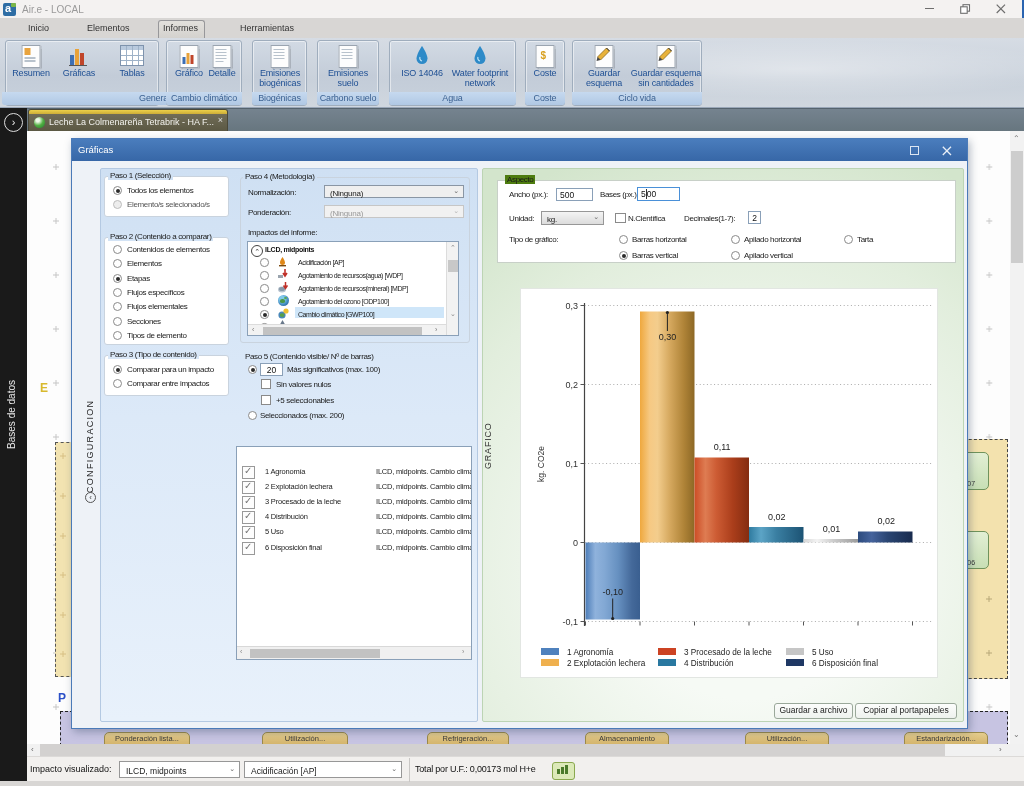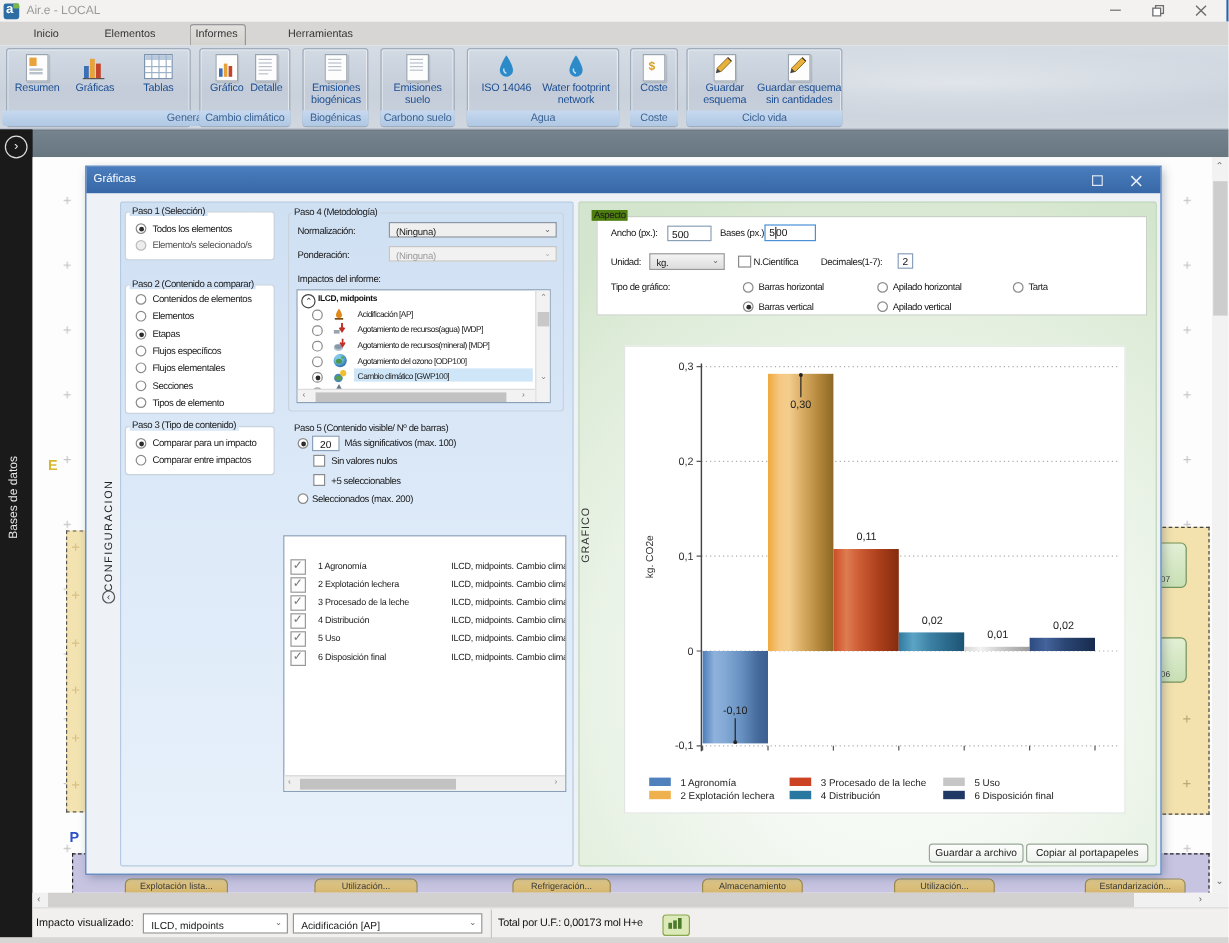--- a/index.html
+++ b/index.html
@@ -171,20 +171,26 @@
           <path d="M3 12 L2 16 L6 15 Z" fill="#444"></path>
         </svg>
       </div>
       <div class="lab">Guardar esquema
 sin cantidades</div>
     </div>
 
   <div class="abs" style="left:0;top:108px;width:1024px;height:23px;background:linear-gradient(#75838f,#67767f);border-top:1px solid #55636e;box-sizing:border-box;"></div>
   <div class="abs" style="left:0;top:108px;width:27px;height:23px;background:#191919;"></div>
   <div class="abs" style="left:4px;top:113px;width:19px;height:19px;border:1.3px solid #ddd;border-radius:50%;box-sizing:border-box;color:#eee;font-size:11px;text-align:center;line-height:16px;z-index:6;">›</div>
+  <div class="abs" style="left:28px;top:109px;width:200px;height:23px;background:linear-gradient(#75715c,#5a5742);border:1px solid #4a4838;border-bottom:none;border-radius:3px 3px 0 0;box-sizing:border-box;overflow:hidden;">
+     <div style="position:absolute;left:0;top:0;width:100%;height:3.5px;background:linear-gradient(#ecd04a,#cdad38);"></div>
+     <div style="position:absolute;left:5px;top:7px;width:11px;height:11px;border-radius:50%;background:radial-gradient(circle at 35% 30%,#eef7e8 15%,#52b043 50%,#1e7a2c);"></div>
+     <div style="position:absolute;left:20px;top:7px;font-size:9px;color:#f2f2ee;white-space:nowrap;">Leche La Colmenareña Tetrabrik - HA F...</div>
+     <div style="position:absolute;right:4px;top:5px;font-size:9px;color:#ddd;">×</div>
+  </div>
 
   <div class="abs" style="left:27px;top:131px;width:983px;height:613px;background:#fdfdfd;overflow:hidden;" id="canvas">
     <svg class="abs" style="left:0;top:0;" width="983" height="613">
       <defs>
           <pattern id="pl" width="54.9" height="54" patternUnits="userSpaceOnUse" x="26" y="33">
         <path d="M3 0 L3 6 M0 3 L6 3" stroke="#c6c6c6" stroke-width="1"></path>
       </pattern>
         </defs>
       <rect width="983" height="613" fill="url(#pl)"></rect>
     </svg>
@@ -200,21 +206,21 @@
     <div class="abs" style="left:918px;top:321px;width:42px;height:36px;background:linear-gradient(#e2efd4,#c8dfb5);border:1px solid #70935c;border-radius:5px;"></div>
     <div class="abs" style="left:938px;top:349px;font-size:7px;color:#333;">-07</div>
     <div class="abs" style="left:918px;top:400px;width:42px;height:36px;background:linear-gradient(#e2efd4,#c8dfb5);border:1px solid #70935c;border-radius:5px;"></div>
     <div class="abs" style="left:938px;top:428px;font-size:7px;color:#333;">-06</div>
     <svg class="abs" style="left:958px;top:465px;" width="8" height="65">
         <path d="M4 0 L4 6 M1 3 L7 3 M4 54 L4 60 M1 57 L7 57" stroke="#b8a878" stroke-width="1"></path>
       </svg>
 
     <div class="abs" style="left:33px;top:580px;width:946px;height:33px;background:#c7c4e2;border:1px dashed #222;"></div>
     <style>.ttab{position:absolute;top:601px;height:14px;background:linear-gradient(#e5cd8e,#cfae63);border:1px solid #9a8a4a;border-radius:5px 5px 0 0;font-size:7.5px;color:#3a3a3a;text-align:center;line-height:11px;overflow:hidden;}</style>
-    <div class="ttab" style="left:77px;width:84px;">Explotación lista...</div>
+    <div class="ttab" style="left:77px;width:84px;">Ponderación lista...</div>
     <div class="ttab" style="left:235px;width:84px;">Utilización...</div>
     <div class="ttab" style="left:400px;width:80px;">Refrigeración...</div>
     <div class="ttab" style="left:558px;width:82px;">Almacenamiento</div>
     <div class="ttab" style="left:718px;width:82px;">Utilización...</div>
     <div class="ttab" style="left:877px;width:82px;">Estandarización...</div>
   </div>
 
   <div class="abs" style="left:0;top:108px;width:27px;height:678px;background:#1a1a1a;"></div>
   <div class="abs vtx" style="left:6px;top:380px;color:#e8e8e8;font-size:10px;">Bases de datos</div>
 
@@ -427,21 +433,21 @@
         <div class="abs" style="left:3px;top:1px;font-size:7px;color:#888;">‹</div>
         <div class="abs" style="left:13px;top:1.5px;width:130px;height:9px;background:#c2c2c2;"></div>
         <div class="abs" style="left:225px;top:1px;font-size:7px;color:#888;">›</div>
       </div>
     </div>
 
     <div class="abs" style="left:410px;top:29px;width:482px;height:554px;background:radial-gradient(ellipse 90% 80% at 55% 72%,#f6faf5 30%,#e2eedd 75%,#d3e5cc);border:1px solid #bcd4b4;box-sizing:border-box;border-radius:2px;"></div>
     <div class="abs vtx" style="left:411px;top:282px;height:48px;font-size:9px;letter-spacing:0.8px;color:#333;">GRAFICO</div>
 
     <div class="abs" style="left:425px;top:41px;width:459px;height:83px;background:#fff;border:1px solid #c8d0c8;box-sizing:border-box;"></div>
-    <div class="abs lbl" style="left:421px;top:36px;background:#4d7c0f;padding:0 2px;">Aspecto</div>
+    <div class="abs lbl" style="left:433px;top:36px;background:#4d7c0f;padding:0 2px;">Aspecto</div>
     <div class="lbl" style="left:437px;top:51px;">Ancho (px.):</div>
     <div class="abs" style="left:484px;top:49px;width:37px;height:13px;background:#fff;border:1px solid #8aa0b8;box-sizing:border-box;font-size:8.5px;color:#111;line-height:12px;"><span style="margin-left:3px;">500</span></div>
     <div class="lbl" style="left:528px;top:51px;">Bases (px.):</div>
     <div class="abs" style="left:565px;top:48px;width:43px;height:14px;background:#fff;border:1.3px solid #4a90d8;box-sizing:border-box;font-size:8.5px;color:#111;line-height:12px;"><span style="margin-left:3px;">5</span><span style="border-left:1px solid #333;">00</span></div>
     <div class="lbl" style="left:437px;top:75px;">Unidad:</div>
     <div class="ddl" style="left:469px;top:72px;width:63px;height:14px;background:linear-gradient(#f4f4f4,#dcdcdc);">
         <span style="position:absolute;left:5px;top:3px;">kg.</span>
         <span class="ar">⌄</span>
       </div>
     <div class="chk" style="left:543px;top:74px;width:11px;height:10px;"></div>

